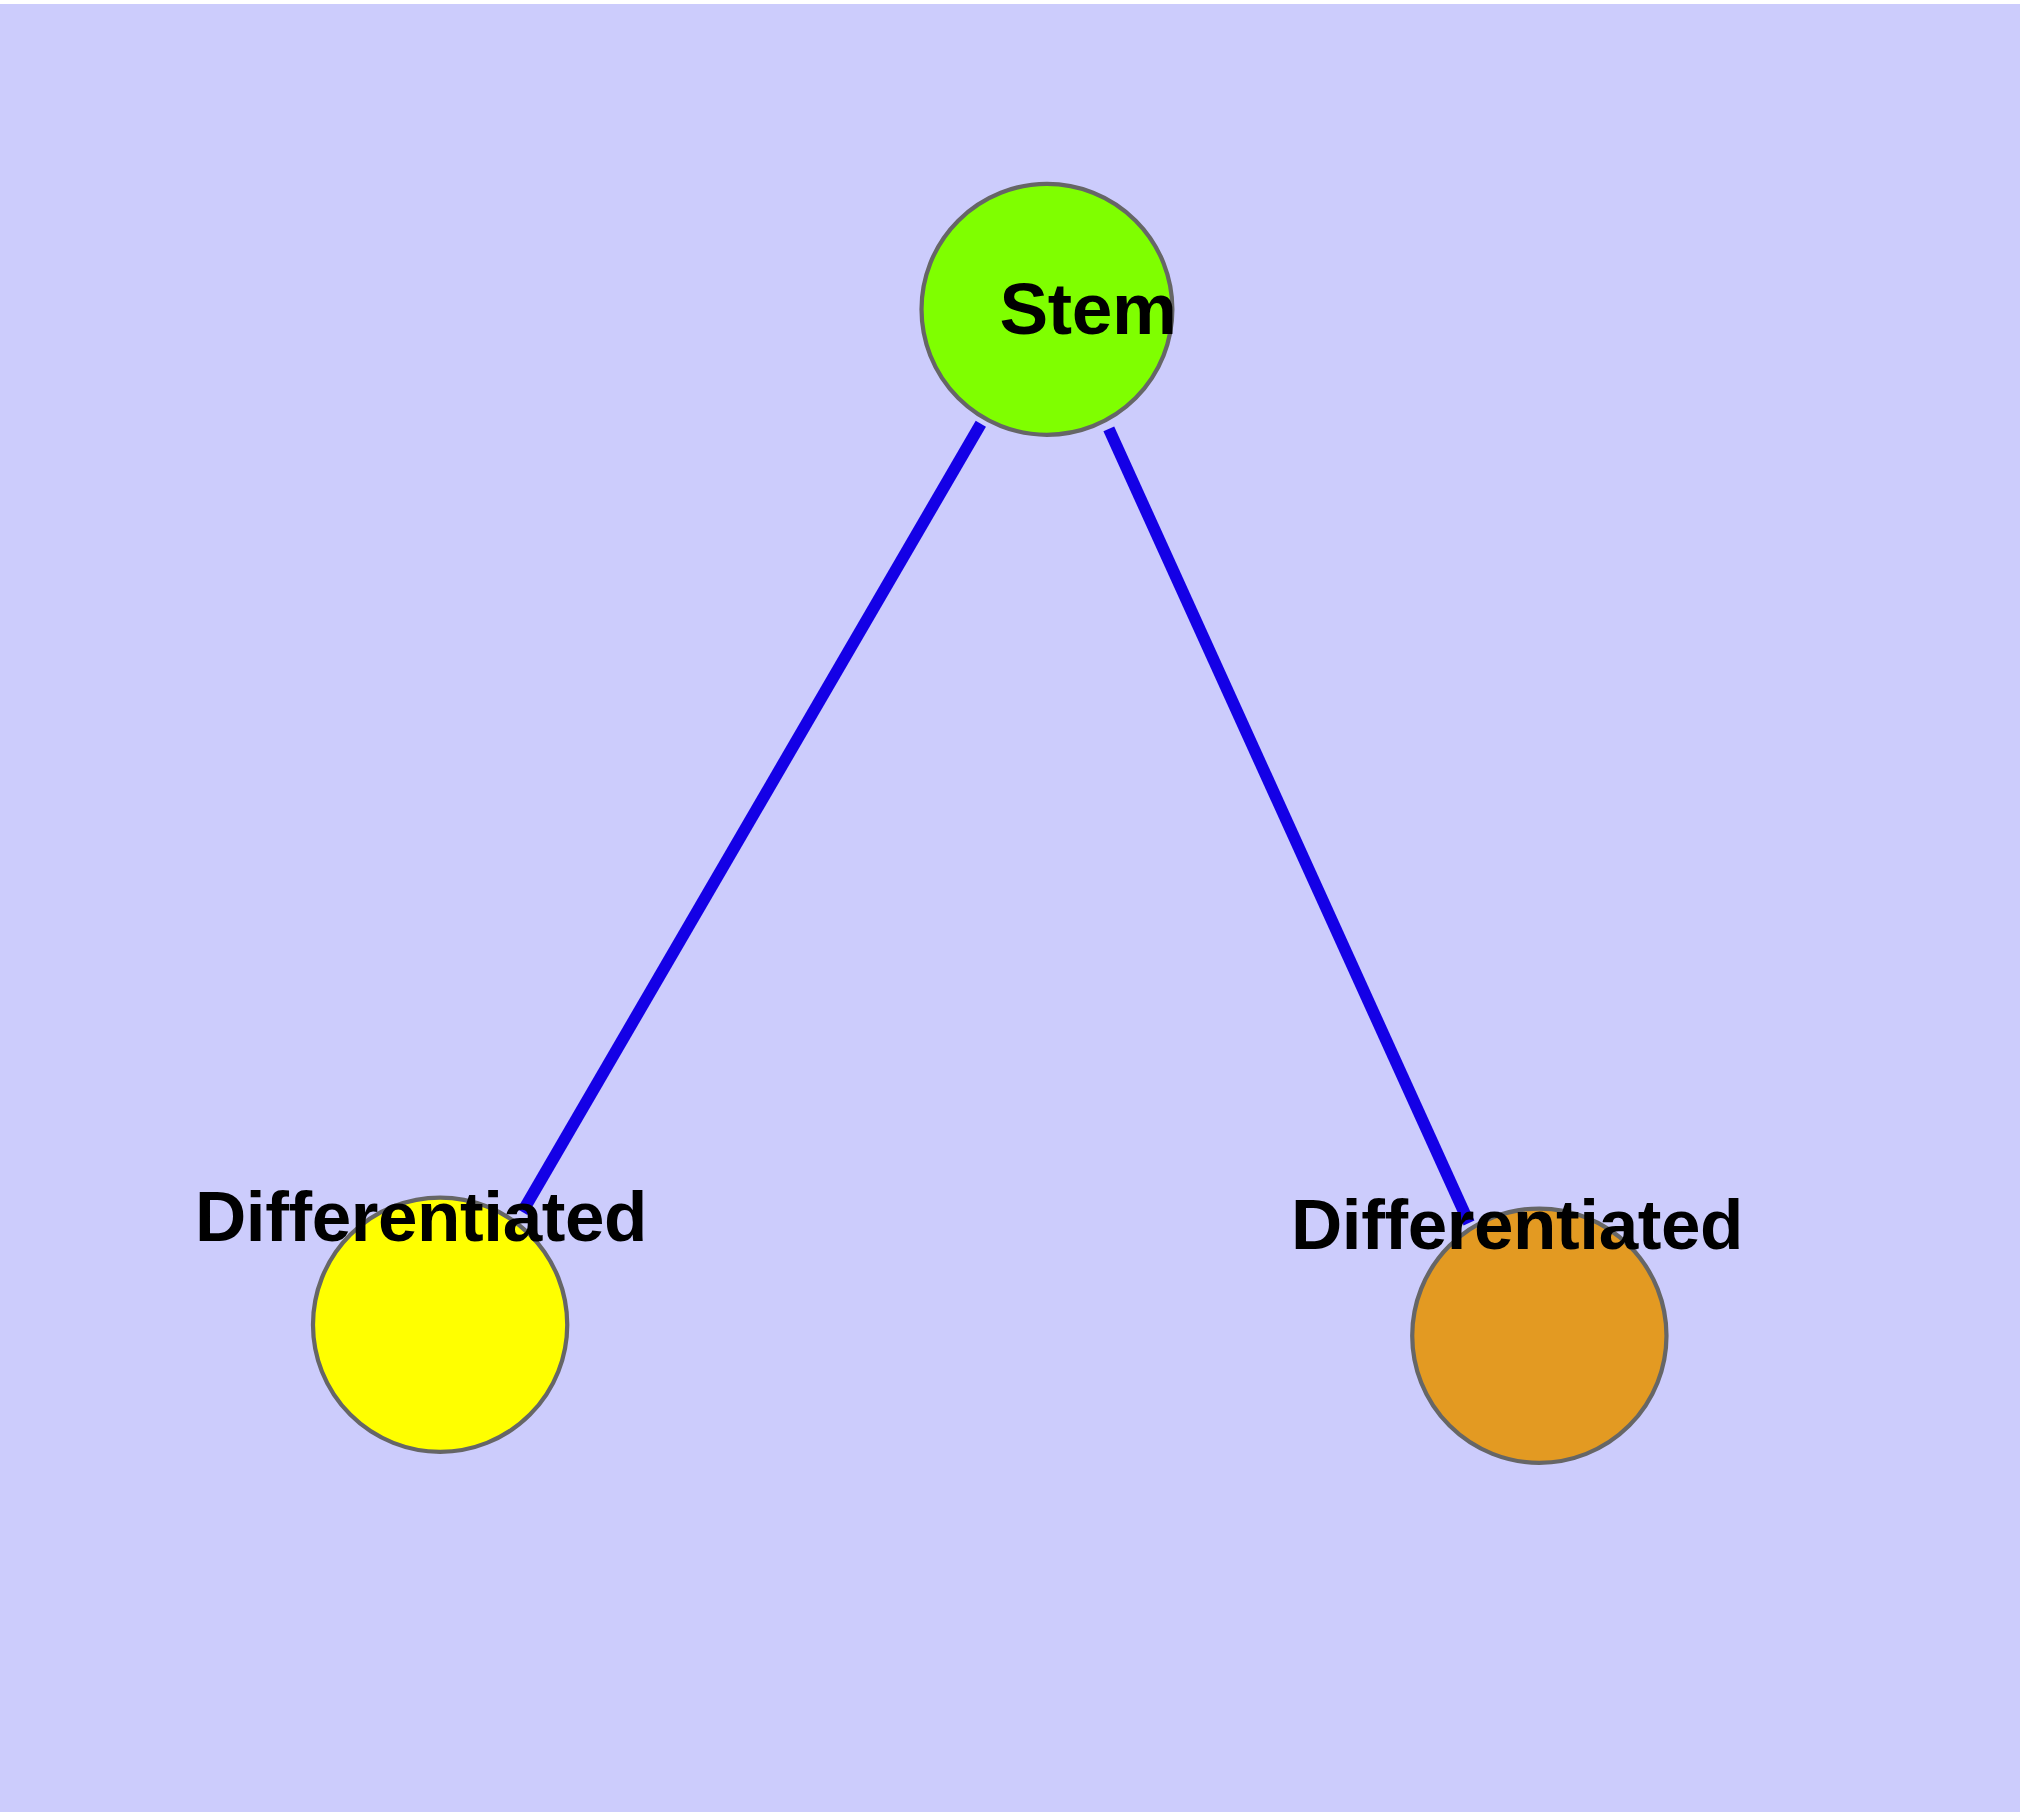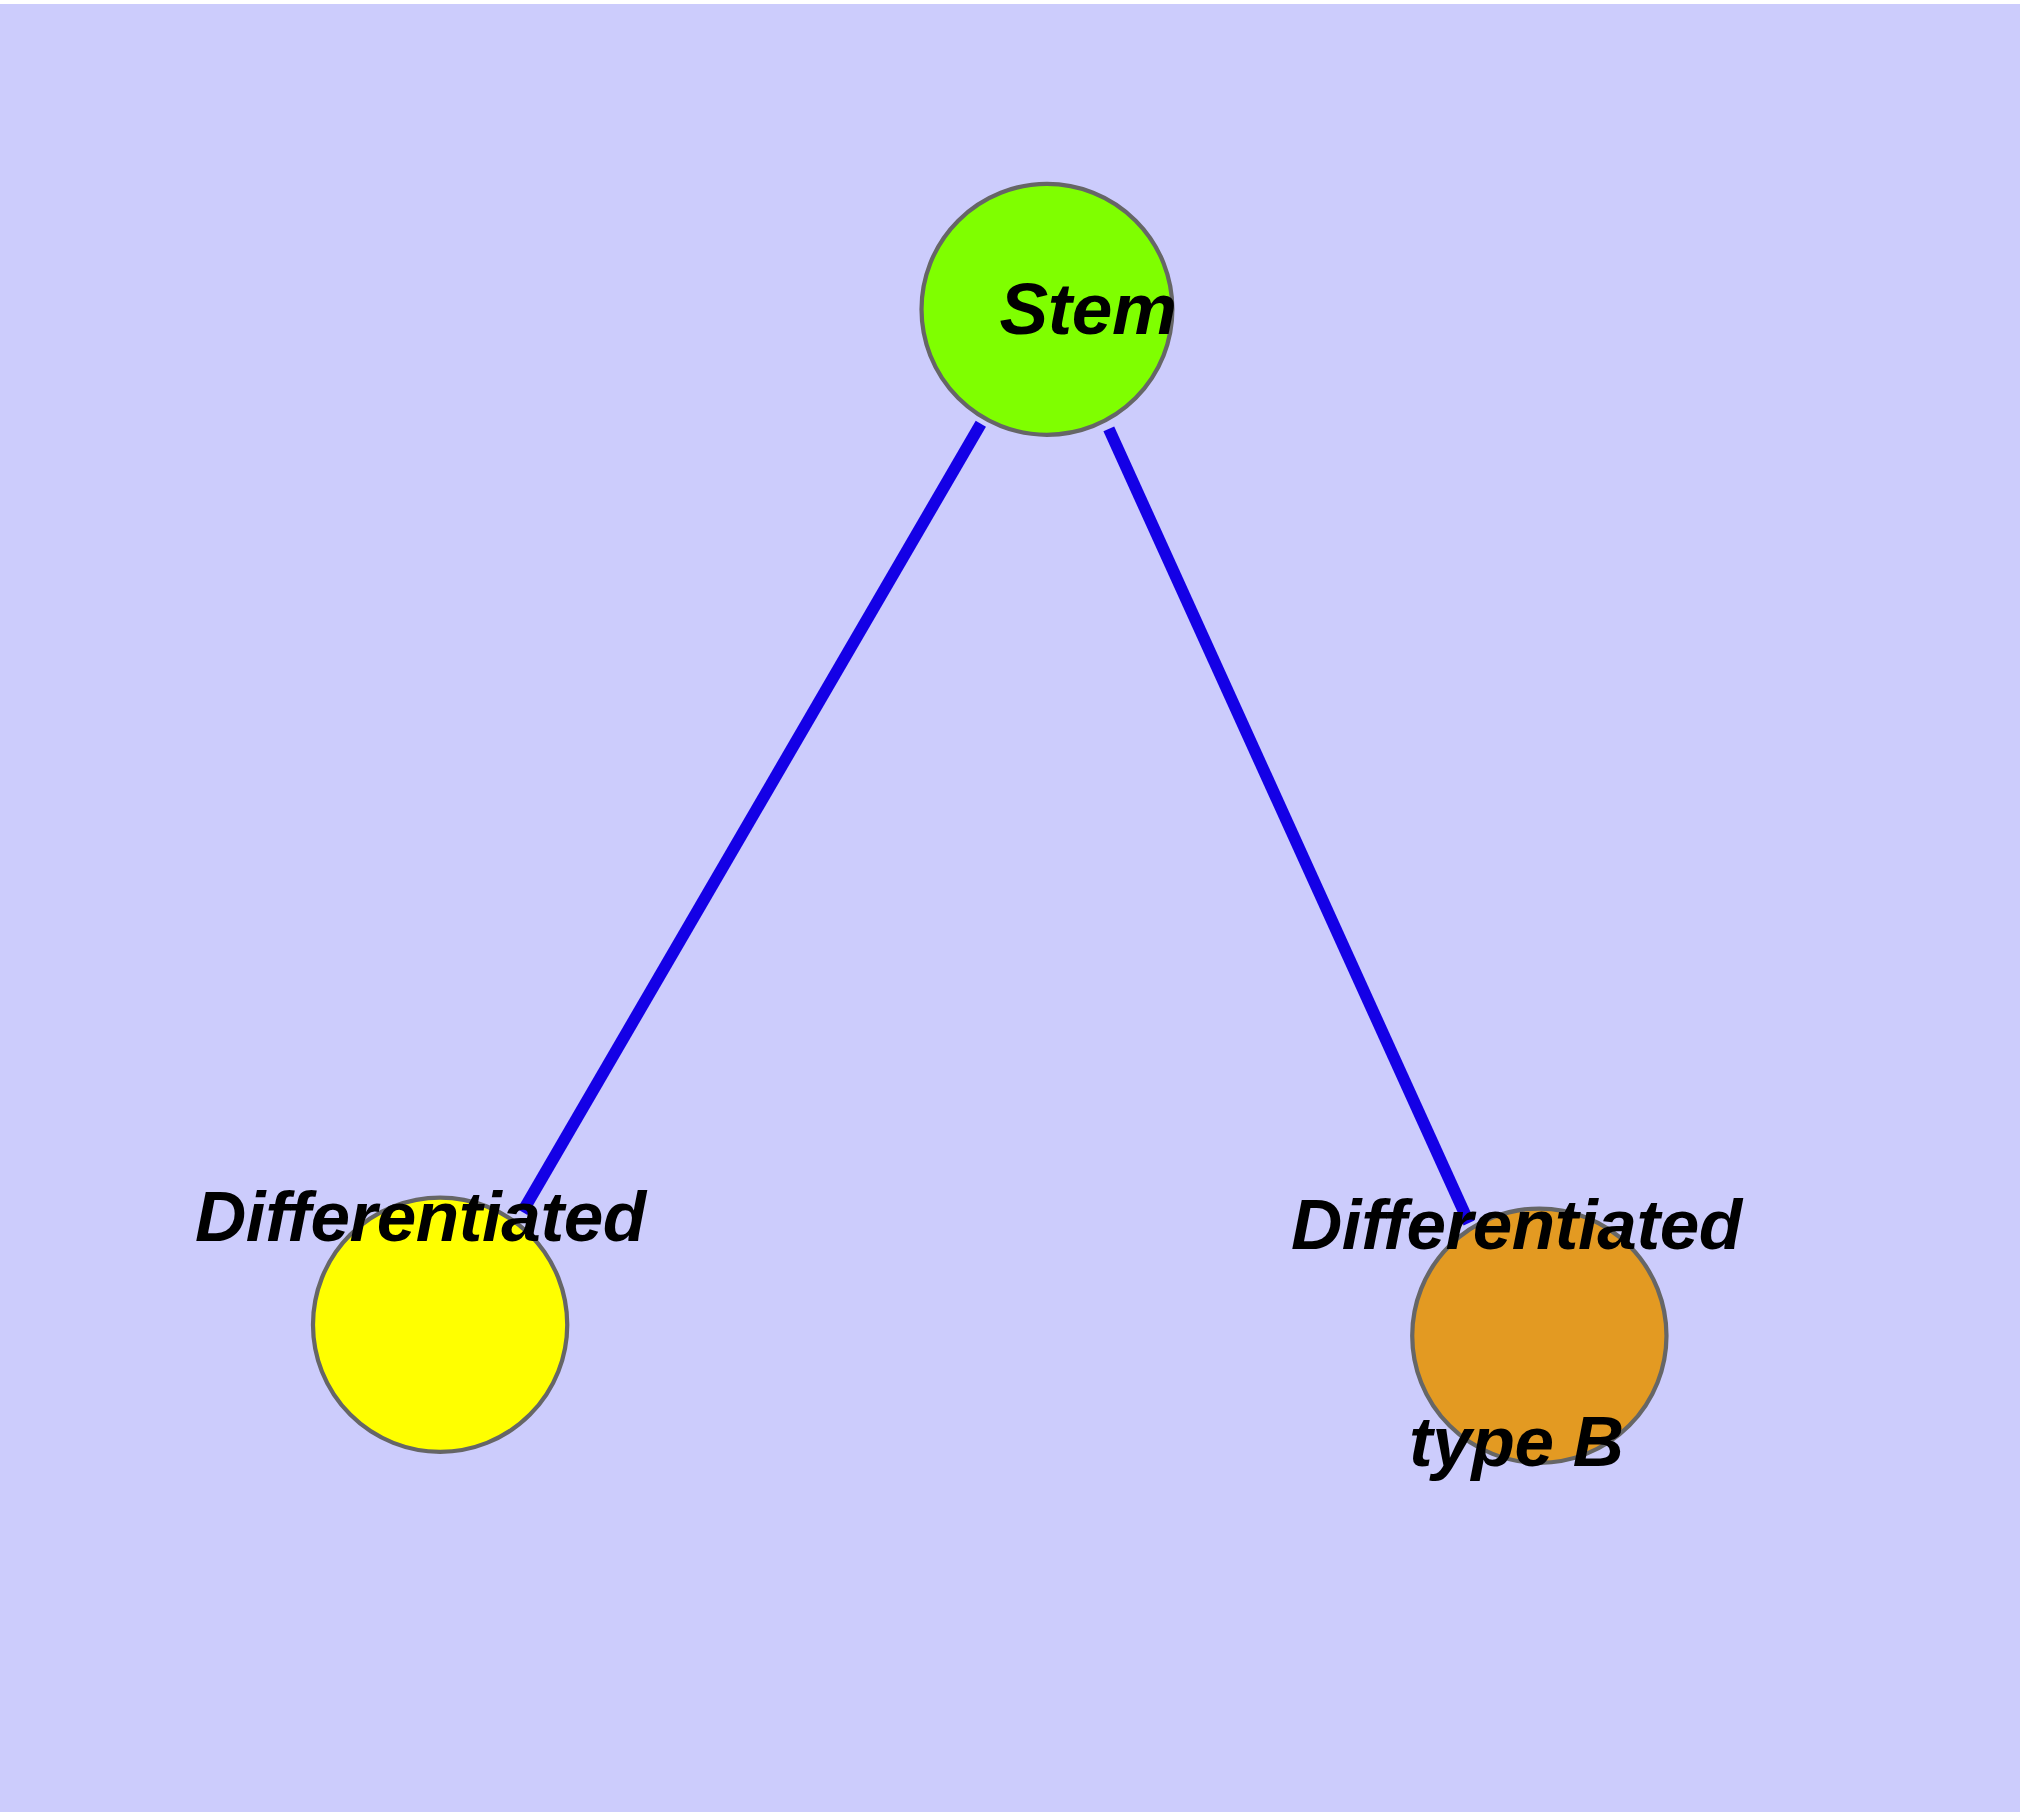--- a/index.html
+++ b/index.html
@@ -32,21 +32,20 @@
   }
   .node-label {
     position: absolute;
     text-align: center;
     font-weight: bold;
     color: #000000;
     white-space: pre;
     line-height: 1.02;
     letter-spacing: -0.4px;
     pointer-events: none;
-    font-style: italic;
   }
   .label-root {
     font-size: 73px;
   }
   .label-leaf {
     font-size: 71px;
   }
 </style>
 </head>
 <body>
@@ -70,17 +69,16 @@
   <div class="node-label label-root" style="color: rgb(0, 0, 0); left: 920px; top: 198px;">
     <span>Stem</span>
   </div>
 
   <div class="node-label label-leaf" style="color: rgb(0, 0, 0); left: 195px; top: 1036px;">
     <div>Differentiated</div>
   </div>
 
   <div class="node-label label-leaf" style="color: rgb(0, 0, 0); left: 1291px; top: 1044px;">
     <div>Differentiated</div>
-    <div>type B</div>
   </div>
 
 </div>
 
 
 </body></html>

